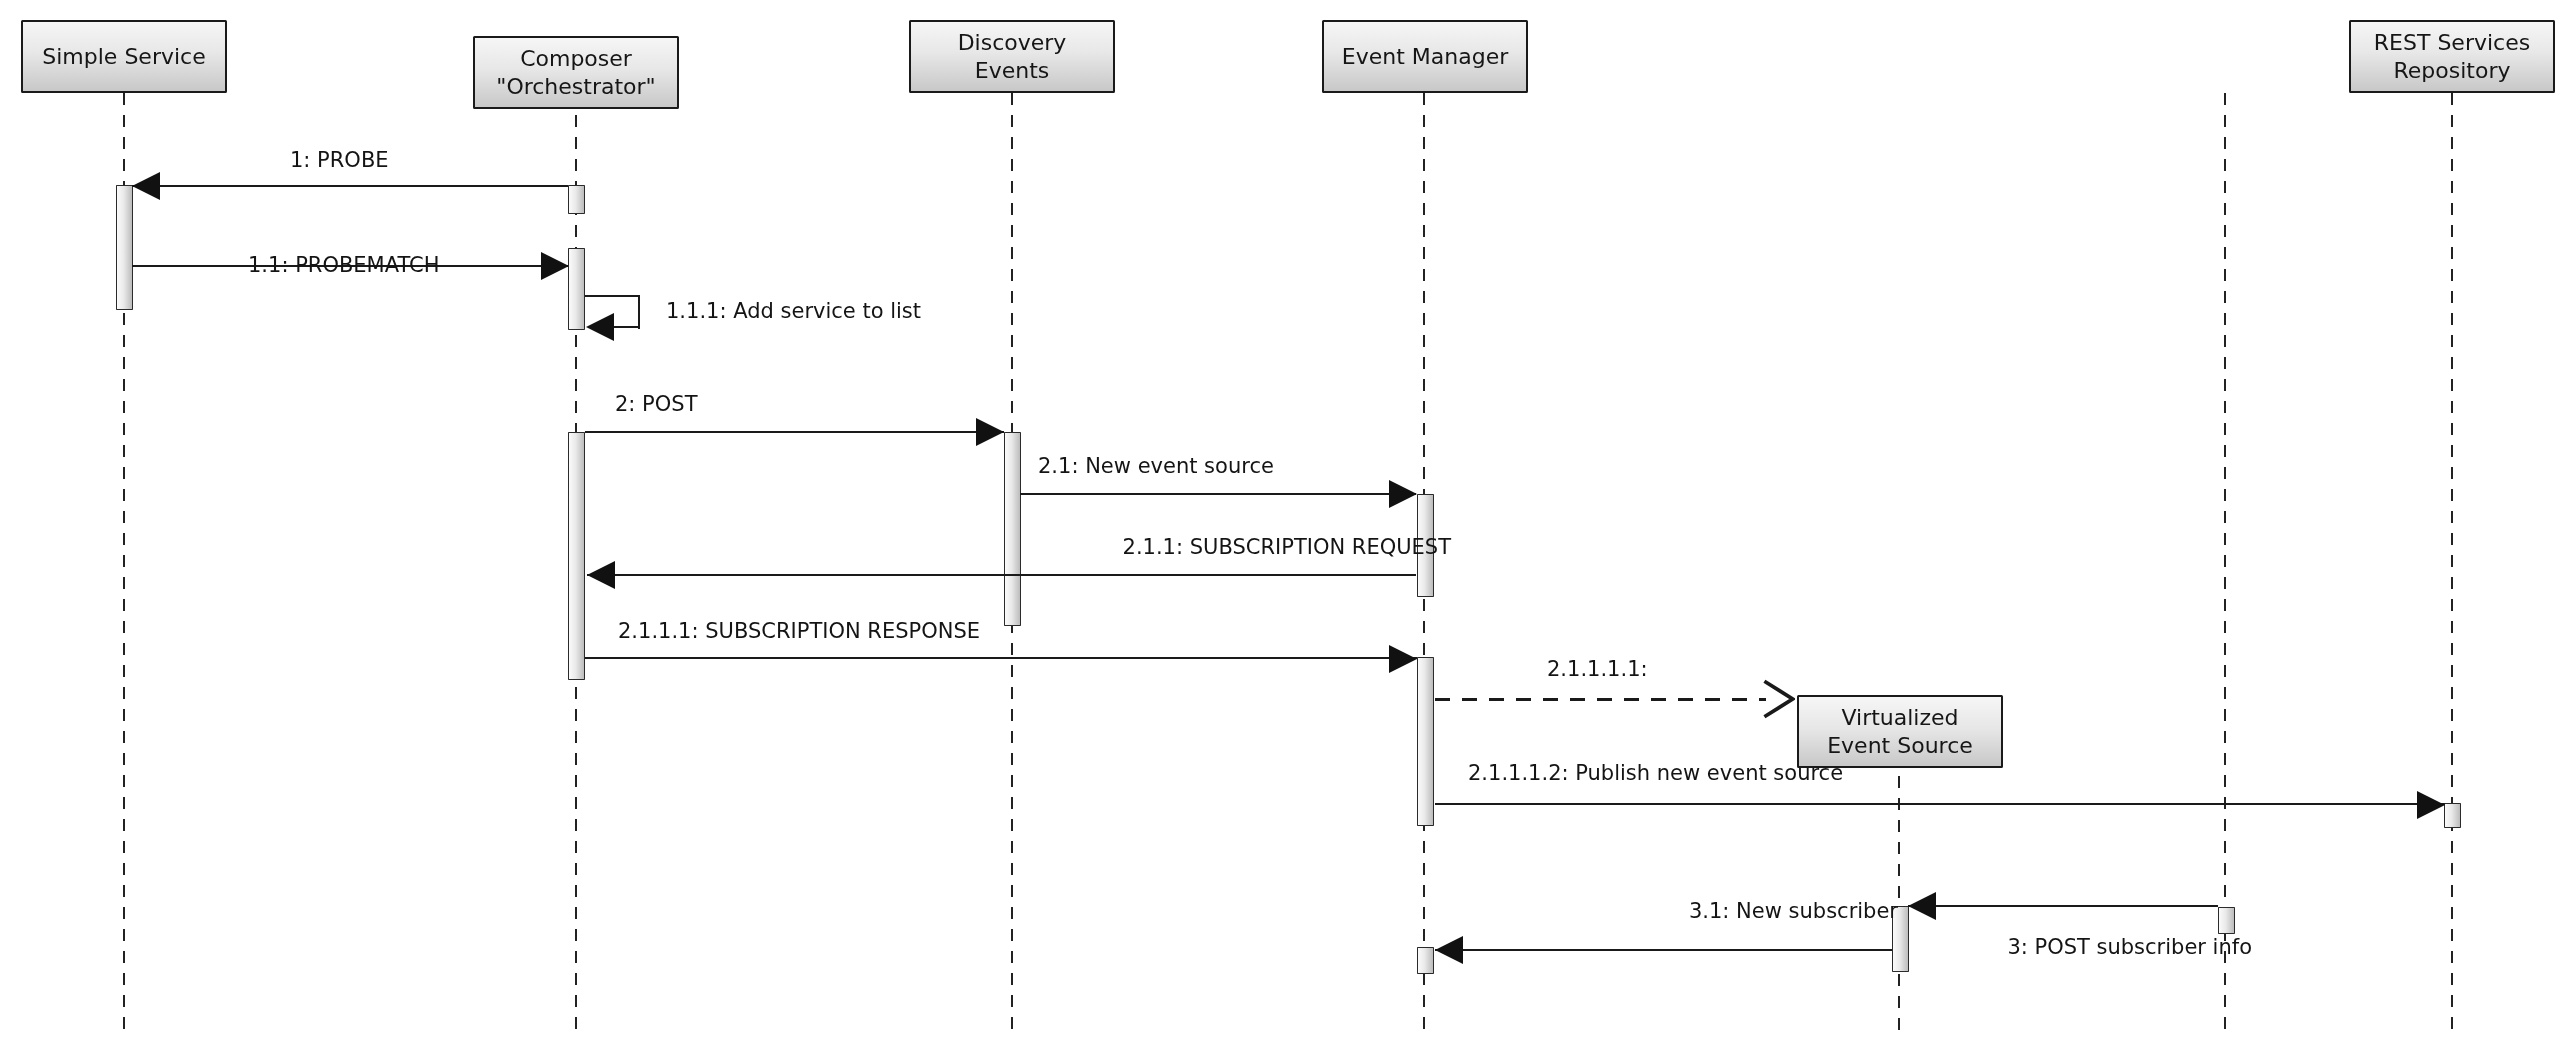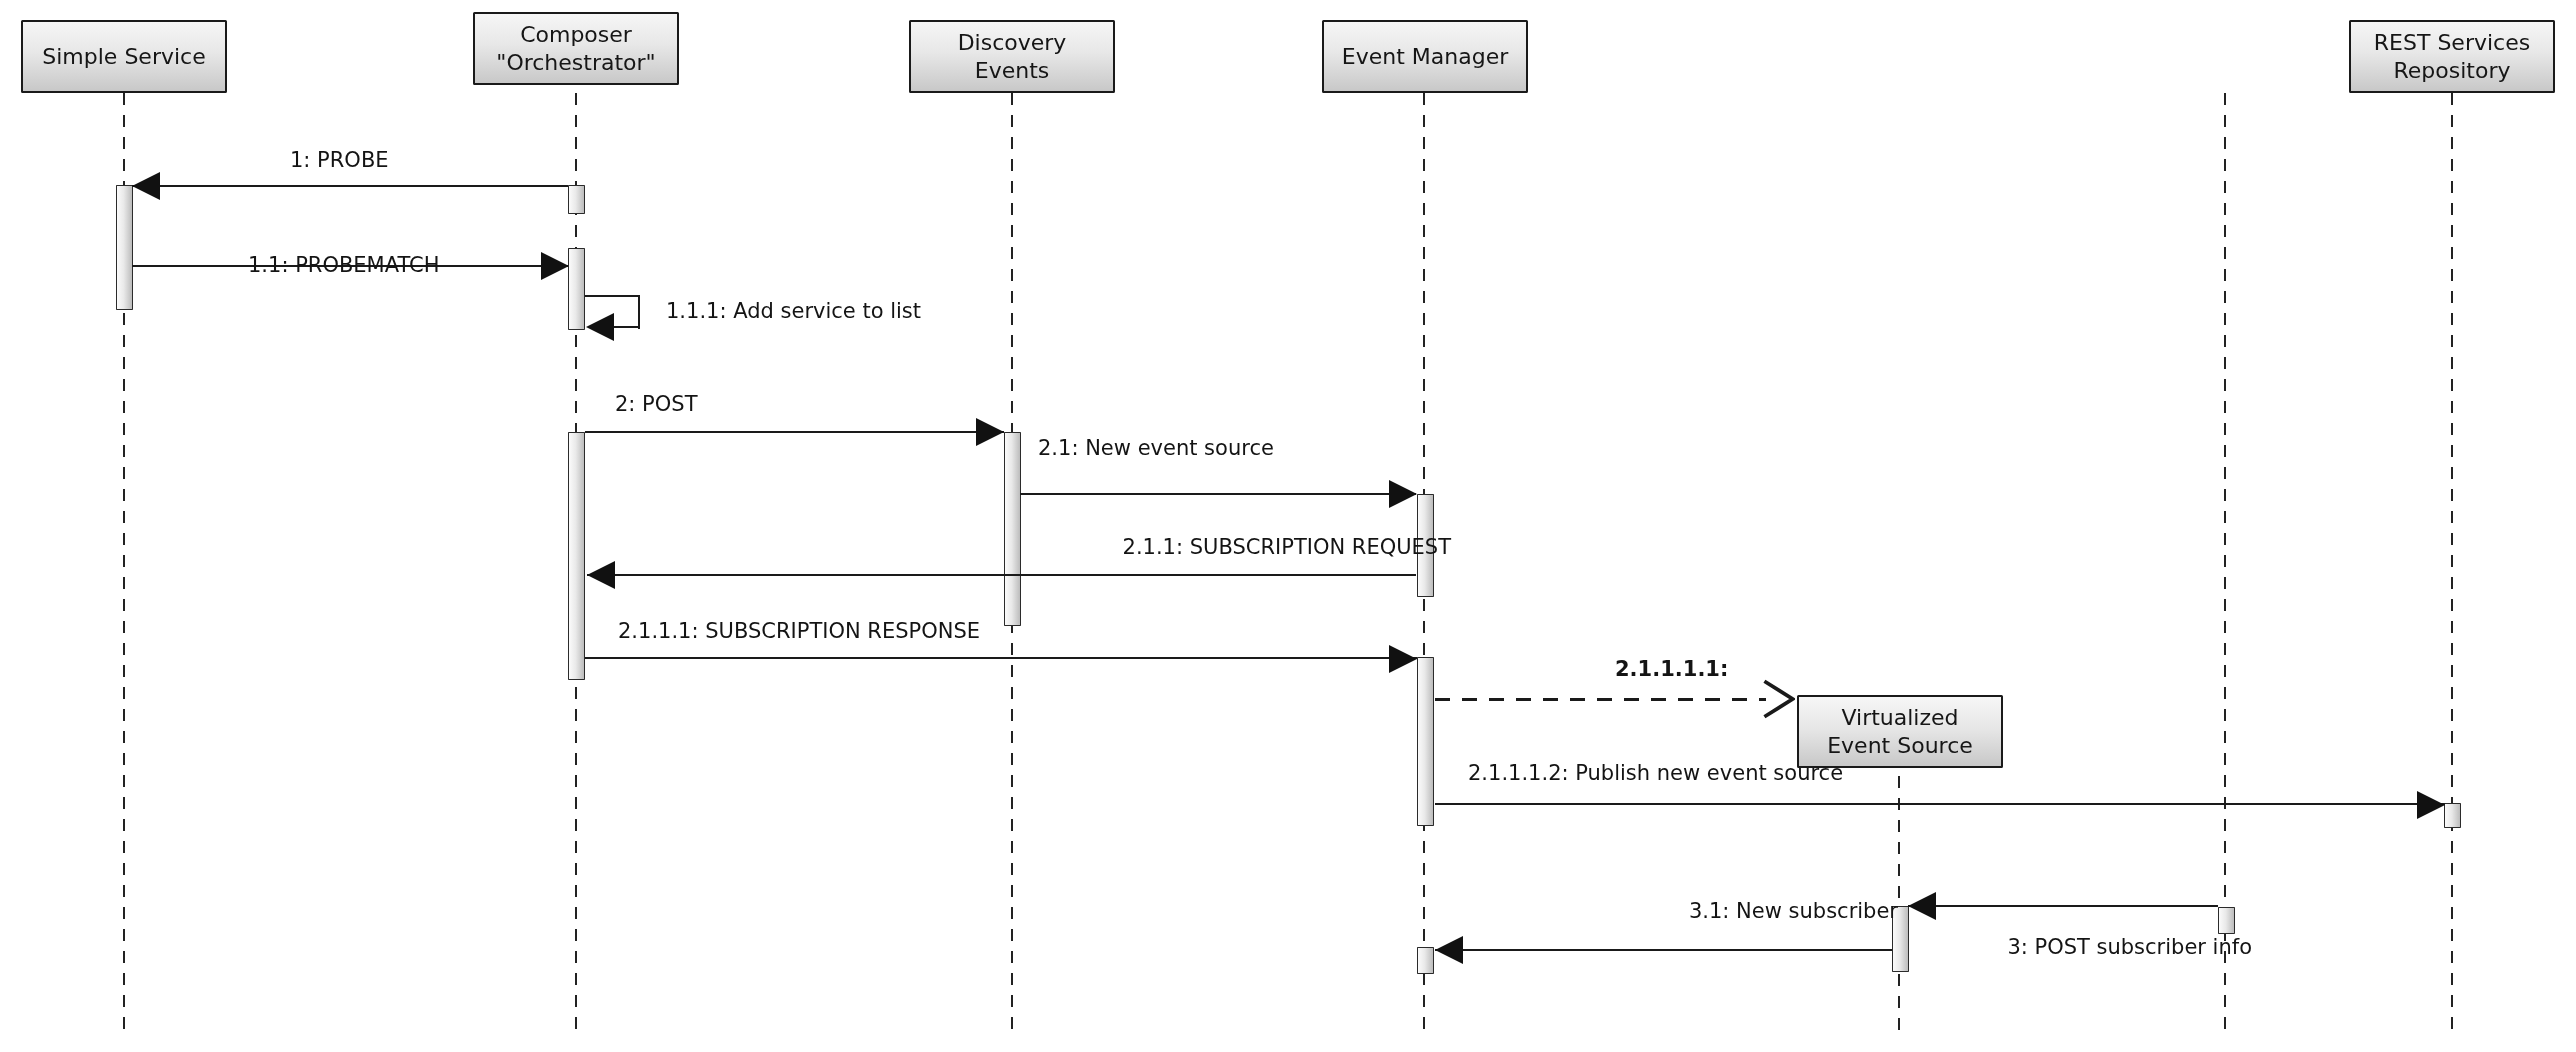--- a/index.html
+++ b/index.html
@@ -48,21 +48,21 @@
   <div class="lifeline" style="left:575px;top:93px;height:941px;"></div>
   <div class="lifeline" style="left:1011px;top:93px;height:941px;"></div>
   <div class="lifeline" style="left:1423px;top:93px;height:941px;"></div>
   <div class="lifeline" style="left:1898px;top:732px;height:302px;"></div>
   <div class="lifeline" style="left:2224px;top:93px;height:941px;"></div>
   <div class="lifeline" style="left:2451px;top:93px;height:941px;"></div>
 
   <div class="actor" style="left:21px;top:20px;">
     <span>Simple Service</span>
   </div>
-  <div class="actor" style="left:473px;top:12px;">
+  <div class="actor" style="left:473px;top:36px;">
     <span>Composer
 "Orchestrator"</span>
   </div>
   <div class="actor" style="left:909px;top:20px;">
     <span>Discovery
 Events</span>
   </div>
   <div class="actor" style="left:1322px;top:20px;">
     <span>Event Manager</span>
   </div>
@@ -101,35 +101,35 @@
   <div class="hline" style="left:595px;top:326px;width:45px;"></div>
   <div class="head left" style="left:586px;top:313px;"></div>
   <div class="msg" style="left:666px;top:299px;">1.1.1: Add service to list</div>
 
   <div class="hline" style="left:585px;top:431px;width:419px;"></div>
   <div class="head right" style="left:976px;top:418px;"></div>
   <div class="msg" style="left:615px;top:392px;">2: POST</div>
 
   <div class="hline" style="left:1020px;top:493px;width:396px;"></div>
   <div class="head right" style="left:1389px;top:480px;"></div>
-  <div class="msg" style="left:1038px;top:436px;">2.1: New event source</div>
+  <div class="msg" style="left:1038px;top:454px;">2.1: New event source</div>
 
   <div class="hline" style="left:587px;top:574px;width:829px;"></div>
   <div class="head left" style="left:587px;top:561px;"></div>
   <div class="msg" style="right:1162px;top:535px;">2.1.1: SUBSCRIPTION REQUEST</div>
 
   <div class="hline" style="left:585px;top:657px;width:832px;"></div>
   <div class="head right" style="left:1389px;top:645px;"></div>
   <div class="msg" style="left:618px;top:619px;">2.1.1.1: SUBSCRIPTION RESPONSE</div>
 
   <div class="hline dashed" style="left:1435px;top:698px;width:331px;"></div>
   <svg class="openhead" style="left:1762px;top:679px;" width="33" height="40" viewBox="0 0 44 54">
     <path d="M3 3 L41 27 L3 51" fill="none" stroke="#1a1a1a" stroke-width="5"></path>
   </svg>
-  <div class="msg" style="left:1615px;top:657px;font-weight:bold;">2.1.1.1.1:</div>
+  <div class="msg" style="left:1547px;top:657px;">2.1.1.1.1:</div>
 
   <div class="hline" style="left:1435px;top:803px;width:1010px;"></div>
   <div class="head right" style="left:2417px;top:791px;"></div>
   <div class="msg" style="left:1468px;top:761px;">2.1.1.1.2: Publish new event source</div>
 
   <div class="hline" style="left:1908px;top:905px;width:310px;"></div>
   <div class="head left" style="left:1908px;top:892px;"></div>
   <div class="msg" style="right:361px;top:896px;margin-top:39px;">3: POST subscriber info</div>
 
   <div class="hline" style="left:1435px;top:949px;width:457px;"></div>

